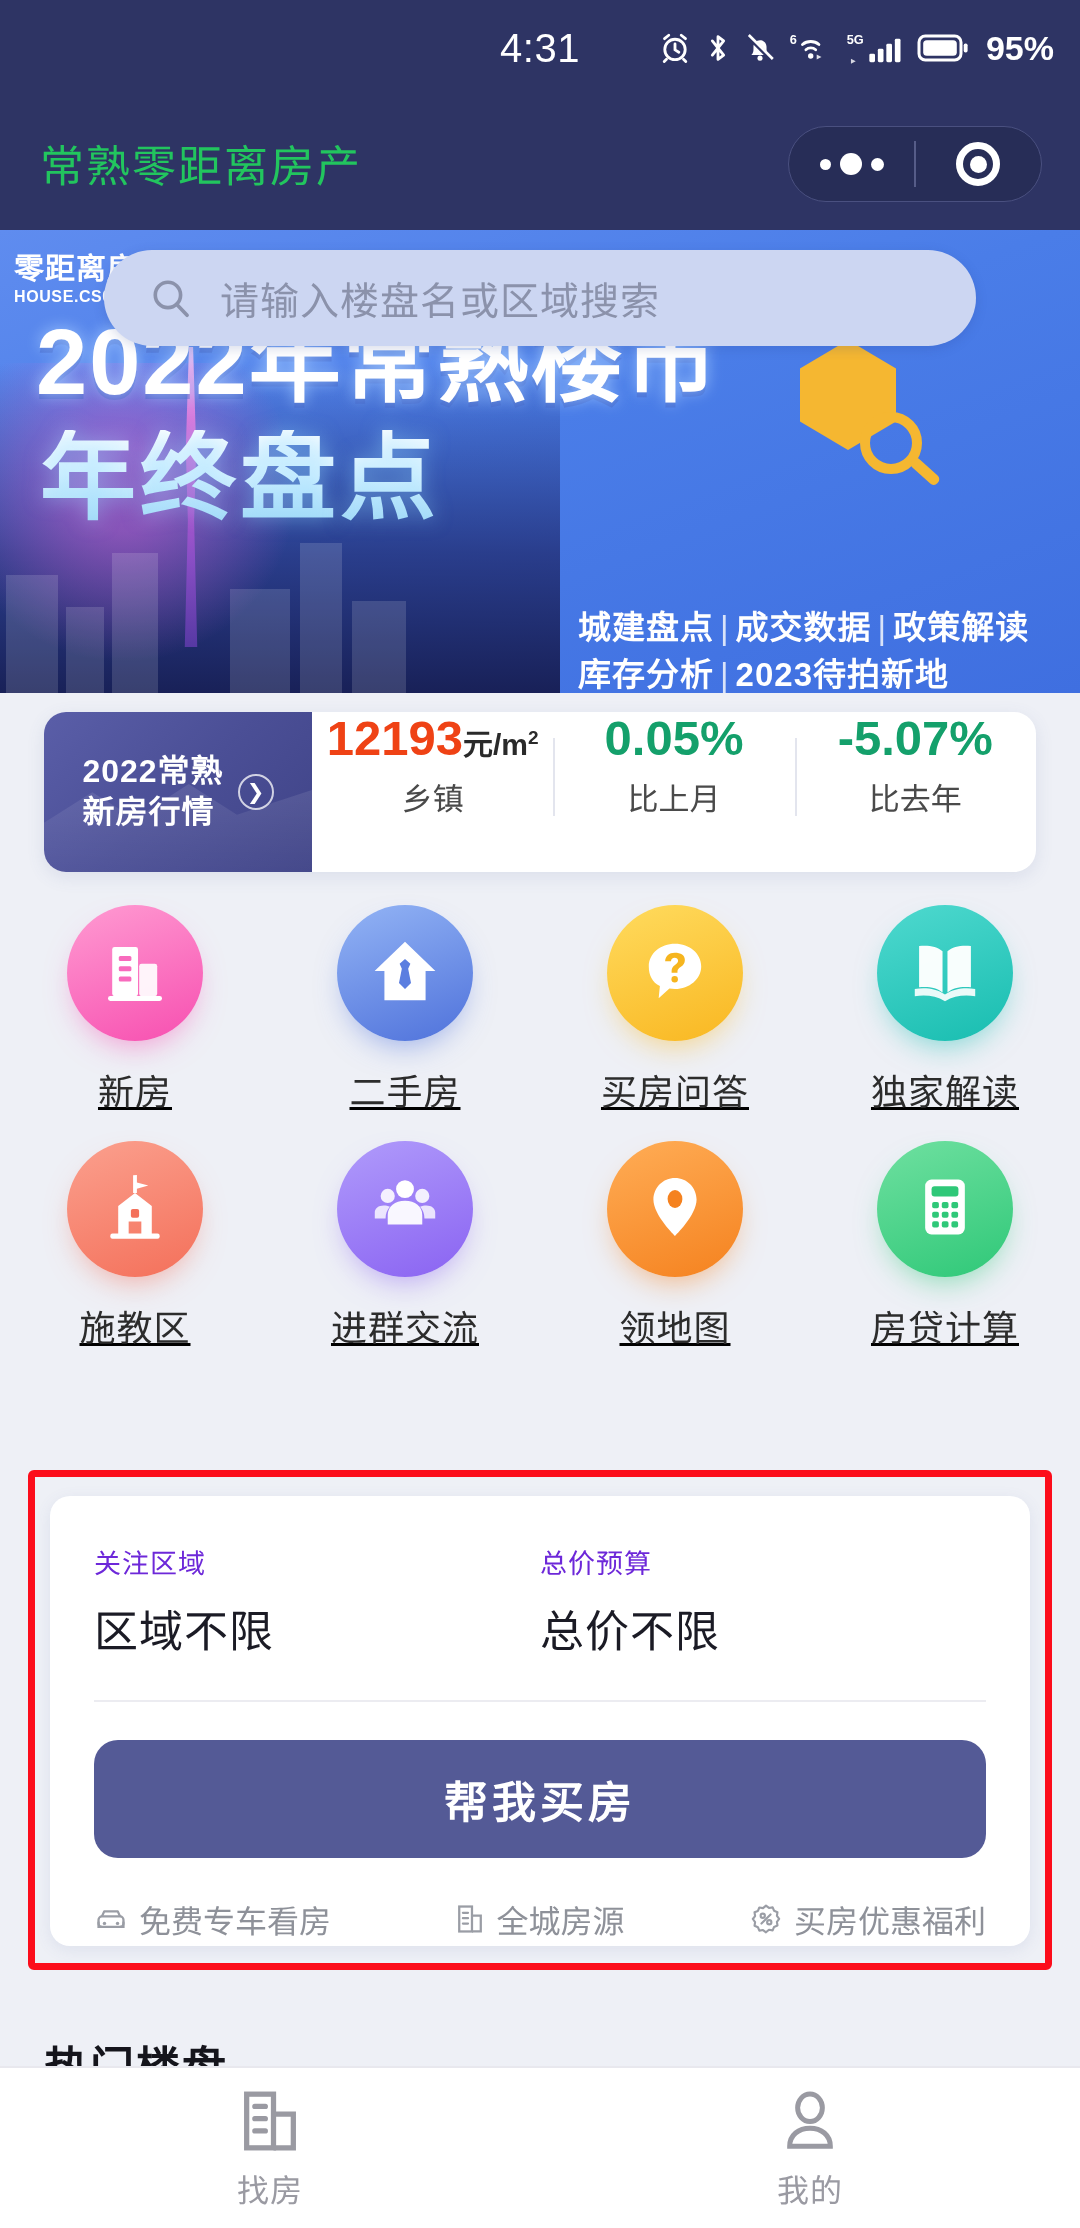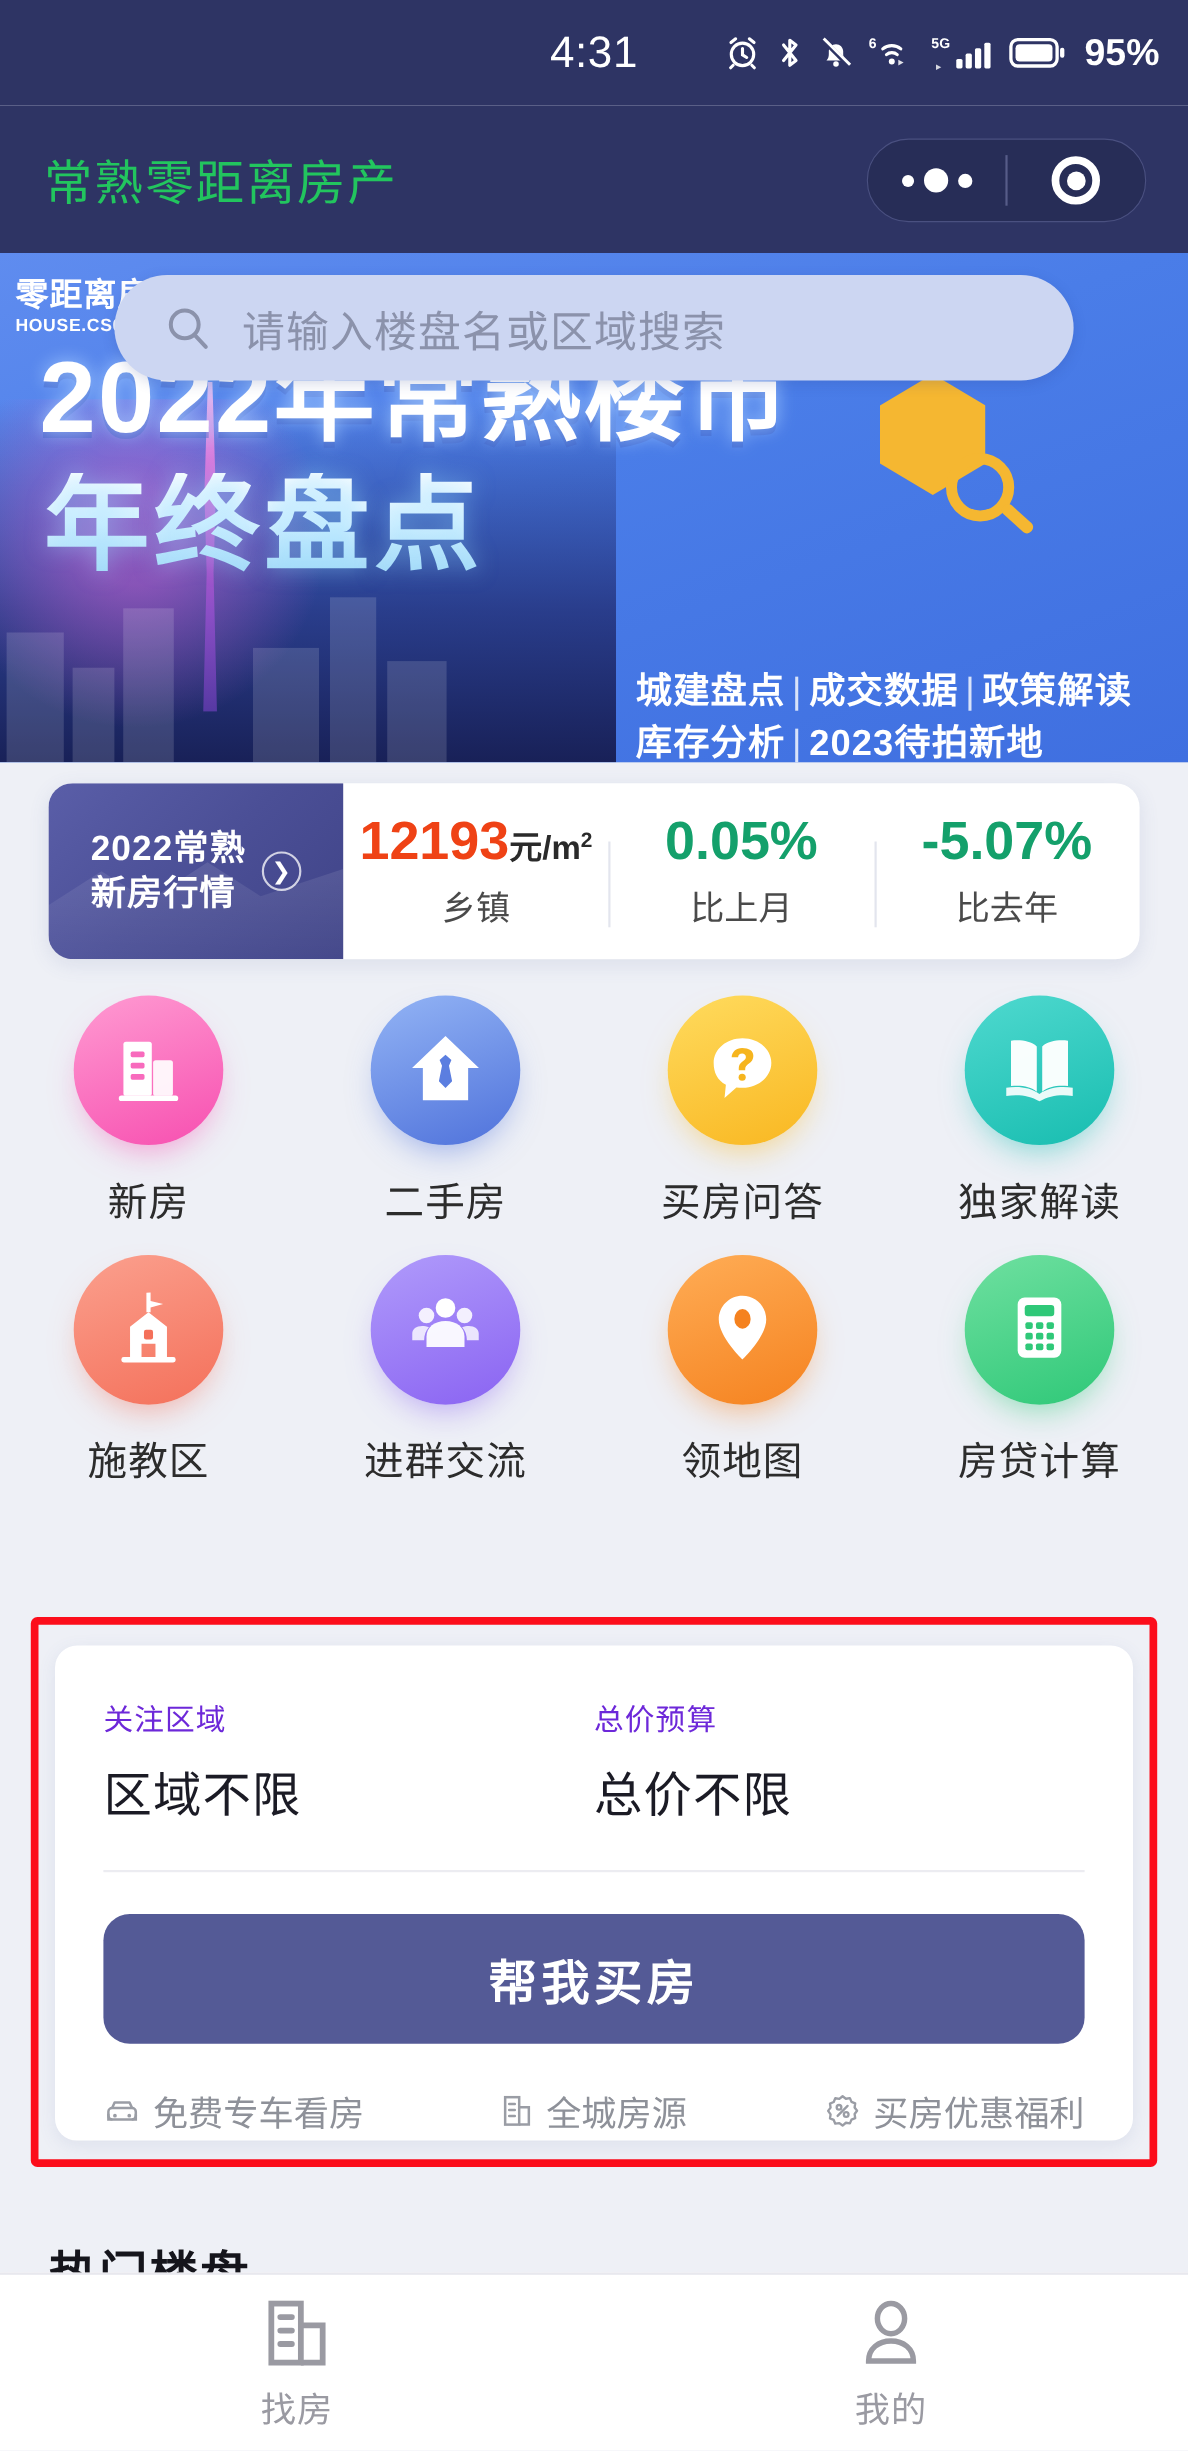--- a/index.html
+++ b/index.html
@@ -129,35 +129,35 @@
     content:""; position:absolute; left:0; bottom:0; width:100%; height:64%;
     background:linear-gradient(180deg,rgba(255,255,255,.11),rgba(255,255,255,.03));
     clip-path:polygon(0 52%,18% 22%,34% 48%,54% 14%,72% 44%,100% 20%,100% 100%,0 100%);
   }
   .pc-left-txt{ color:#fff; font-size:32px; font-weight:700; line-height:1.28; letter-spacing:1px; z-index:2; }
   .pc-chev{
     width:36px; height:36px; border-radius:50%; border:2px solid rgba(255,255,255,.75);
     display:flex; align-items:center; justify-content:center;
     color:#fff; font-size:21px; z-index:2;
   }
-  .pc-right{ flex:1; display:flex; align-items:center;border-radius:20px; }
+  .pc-right{ flex:1; display:flex; align-items:flex-start;border-radius:20px; }
   .pc-col{ flex:1; text-align:center; position:relative; }
   .pc-col + .pc-col::before{
     content:""; position:absolute; left:0; top:26px; width:2px; height:78px; background:#e3e5ee;
   }
   .pc-val{ font-size:49px; font-weight:800; line-height:1.08; }
   .pc-val.red{ color:#ef4215; }
   .pc-val.green{ color:#14a06b; }
   .pc-unit{ font-size:30px; font-weight:700; color:#2a2a2a; }
   .pc-unit sup{ font-size:19px; }
   .pc-lbl{ font-size:31px; color:#4a4a4a; margin-top:9px; }
 
   
   .gridwrap{ position:absolute; left:0; top:905px; width:1080px; }
-  .grid{ display:flex; flex-wrap:wrap; }
+  .grid{ display:flex; flex-wrap:wrap;text-decoration:underline; }
   .cell{ width:25%; display:flex; flex-direction:column; align-items:center; margin-bottom:26px; }
   .bubble{
     width:136px; height:136px; border-radius:50%;
     display:flex; align-items:center; justify-content:center;
     position:relative;
   }
   .bubble svg{ position:relative; z-index:2; }
   .cell-lbl{ margin-top:22px; font-size:36px; color:#2c2c2c; letter-spacing:1px; }
 
   

